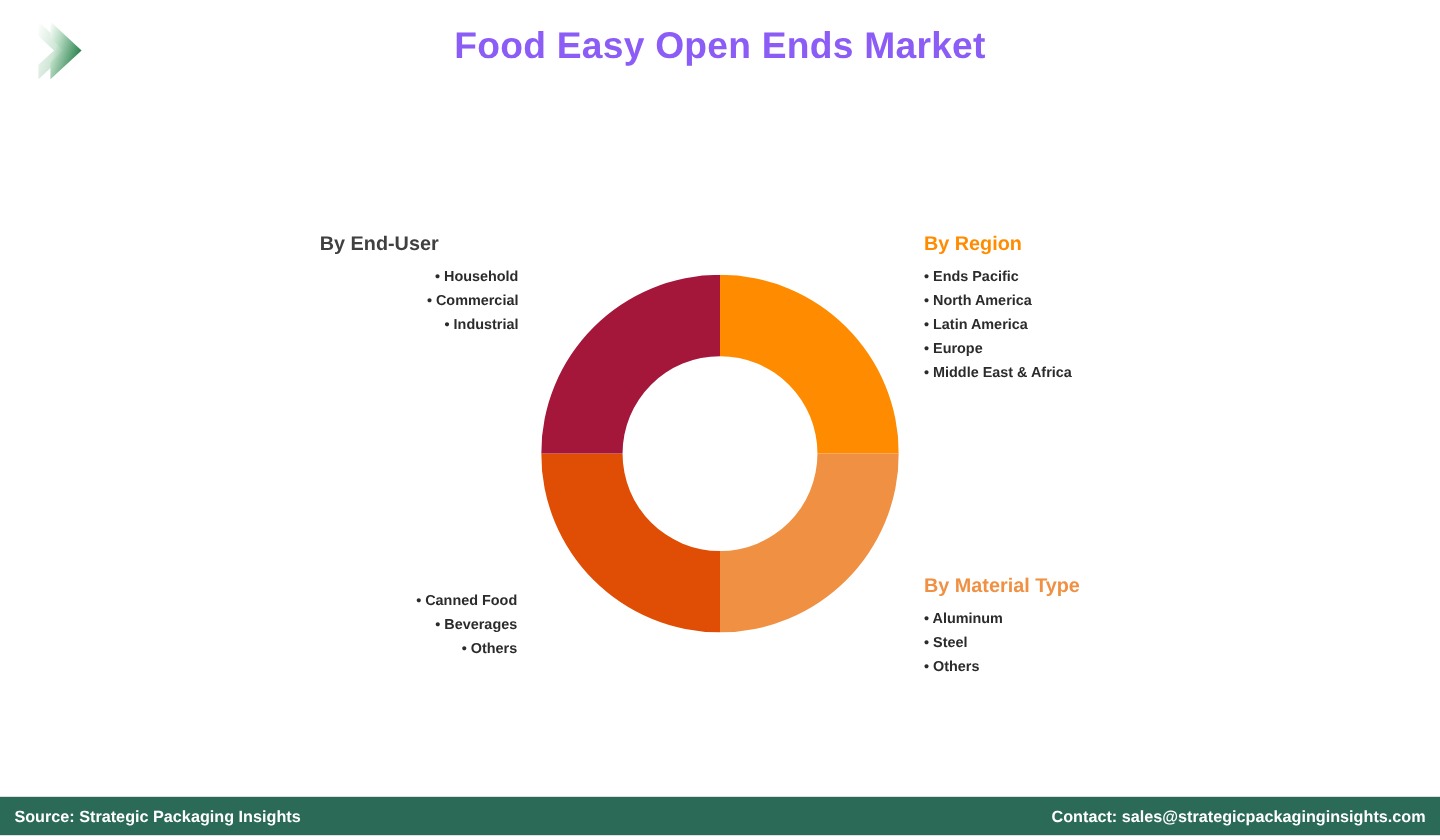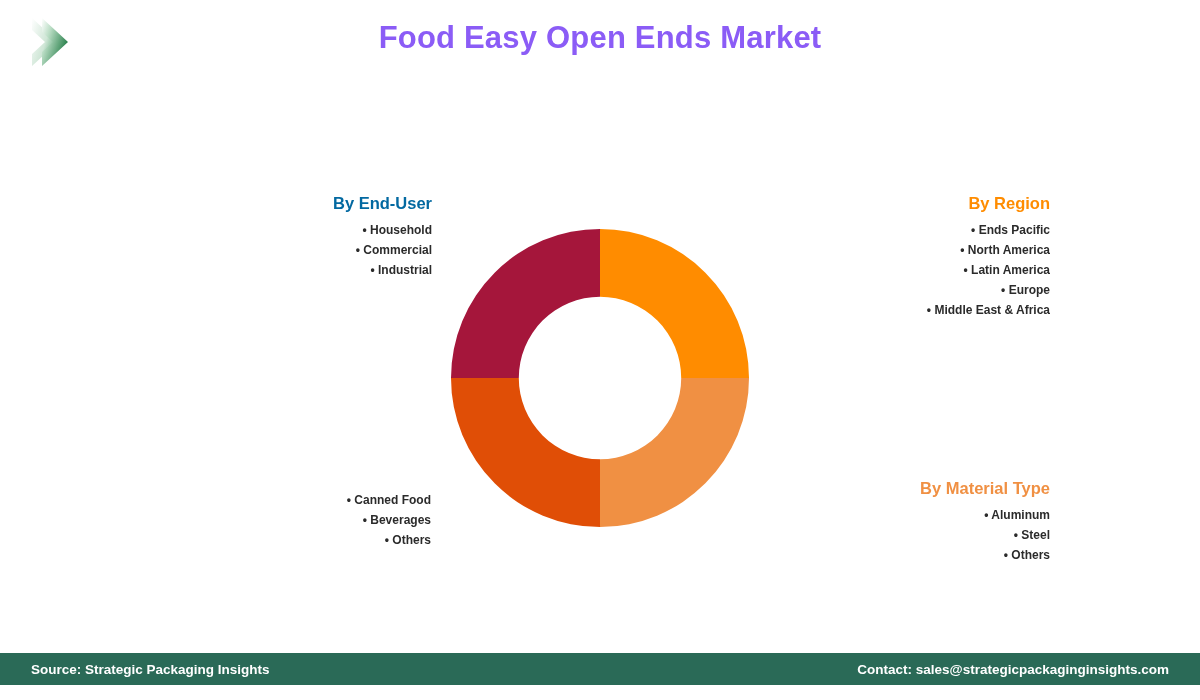--- a/index.html
+++ b/index.html
@@ -49,39 +49,39 @@
     font-size:16.5px; font-weight:bold; line-height:20px;
     white-space:nowrap;
   }
   .seg ul{ list-style:none; margin-top:7px; }
   .seg li{
     font-size:12px; font-weight:bold; color:#2b2b2b;
     line-height:20px; white-space:nowrap;
   }
   .seg li .bull{ color:#2b2b2b; }
 
-  .seg.right{ text-align:right; }
+  .seg.right{ text-align:left; }
   .seg.left { text-align:right; }
 
   #seg-end-user   { left:200px; top:193px; width:232px; }
   #seg-region     { left:770px; top:193px; width:280px; }
   #seg-application{ left:200px; top:483px; width:231px; }
   #seg-material   { left:770px; top:478px; width:280px; }
 
-  #seg-end-user    .seg-title{ color:#0369a1; }
+  #seg-end-user    .seg-title{ color:#404040;text-align:center; }
   #seg-region      .seg-title{ color:#FF8C00; }
   #seg-application .seg-title{ color:#E04E06; }
   #seg-material    .seg-title{ color:#F09043; }
 
   
   .footer{
-    position:absolute; left:0; bottom:15px; width:1200px; height:32px;
+    position:absolute; left:0; bottom:4px; width:1200px; height:32px;
     background:#2A6A57;
     display:flex; align-items:center; justify-content:space-between;
-    padding:0 31px;
+    padding:0 12px;
   }
   .footer div{
     color:#ffffff; font-size:13.5px; font-weight:bold; white-space:nowrap;
   }
 </style>
 </head>
 <body>
 
 <div class="logo-block">
   <span class="logo-mark">

